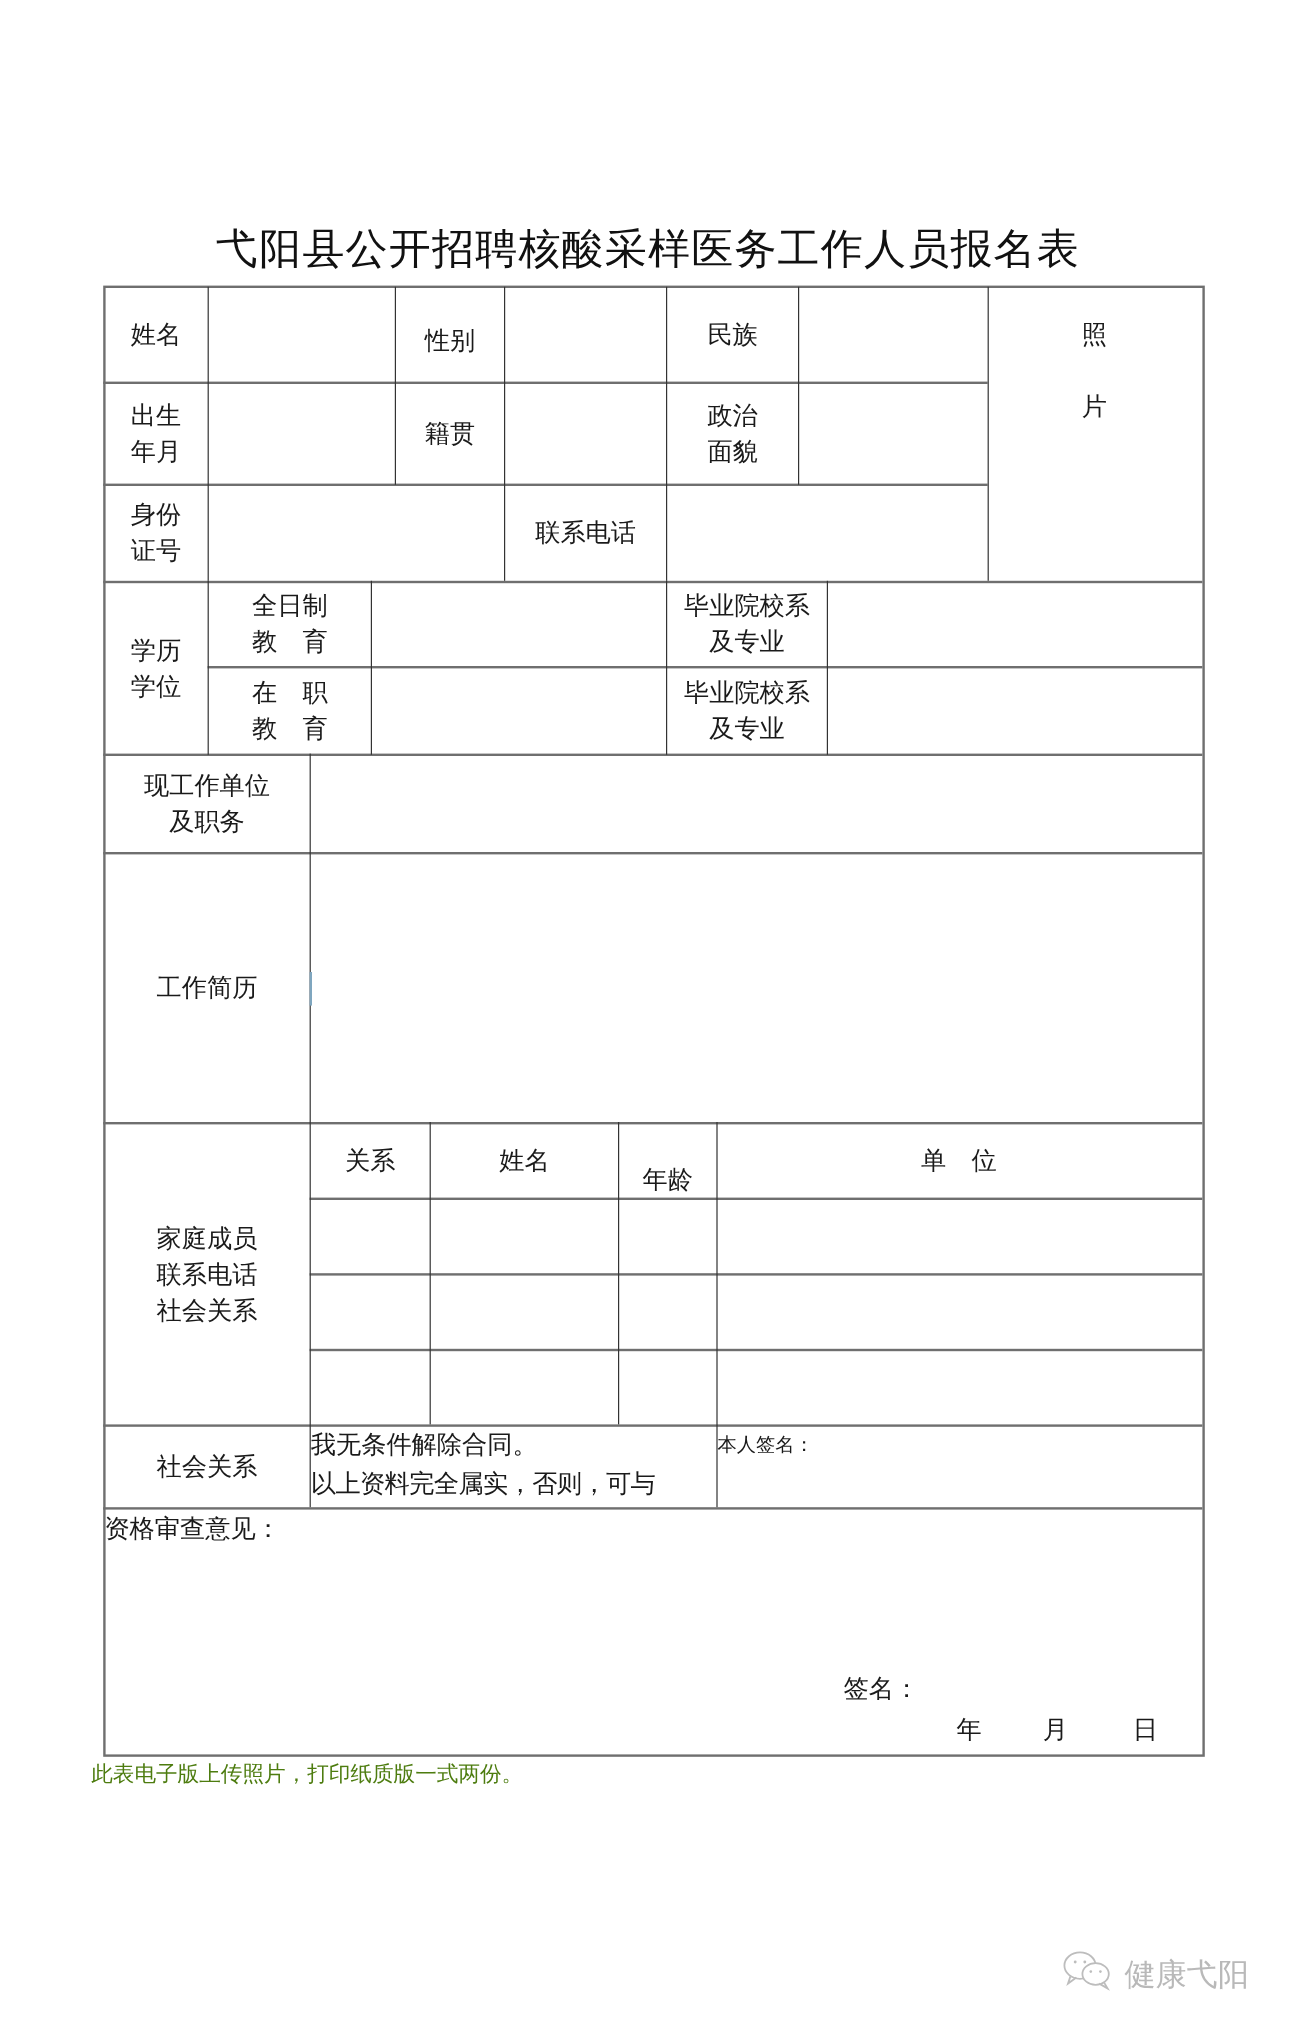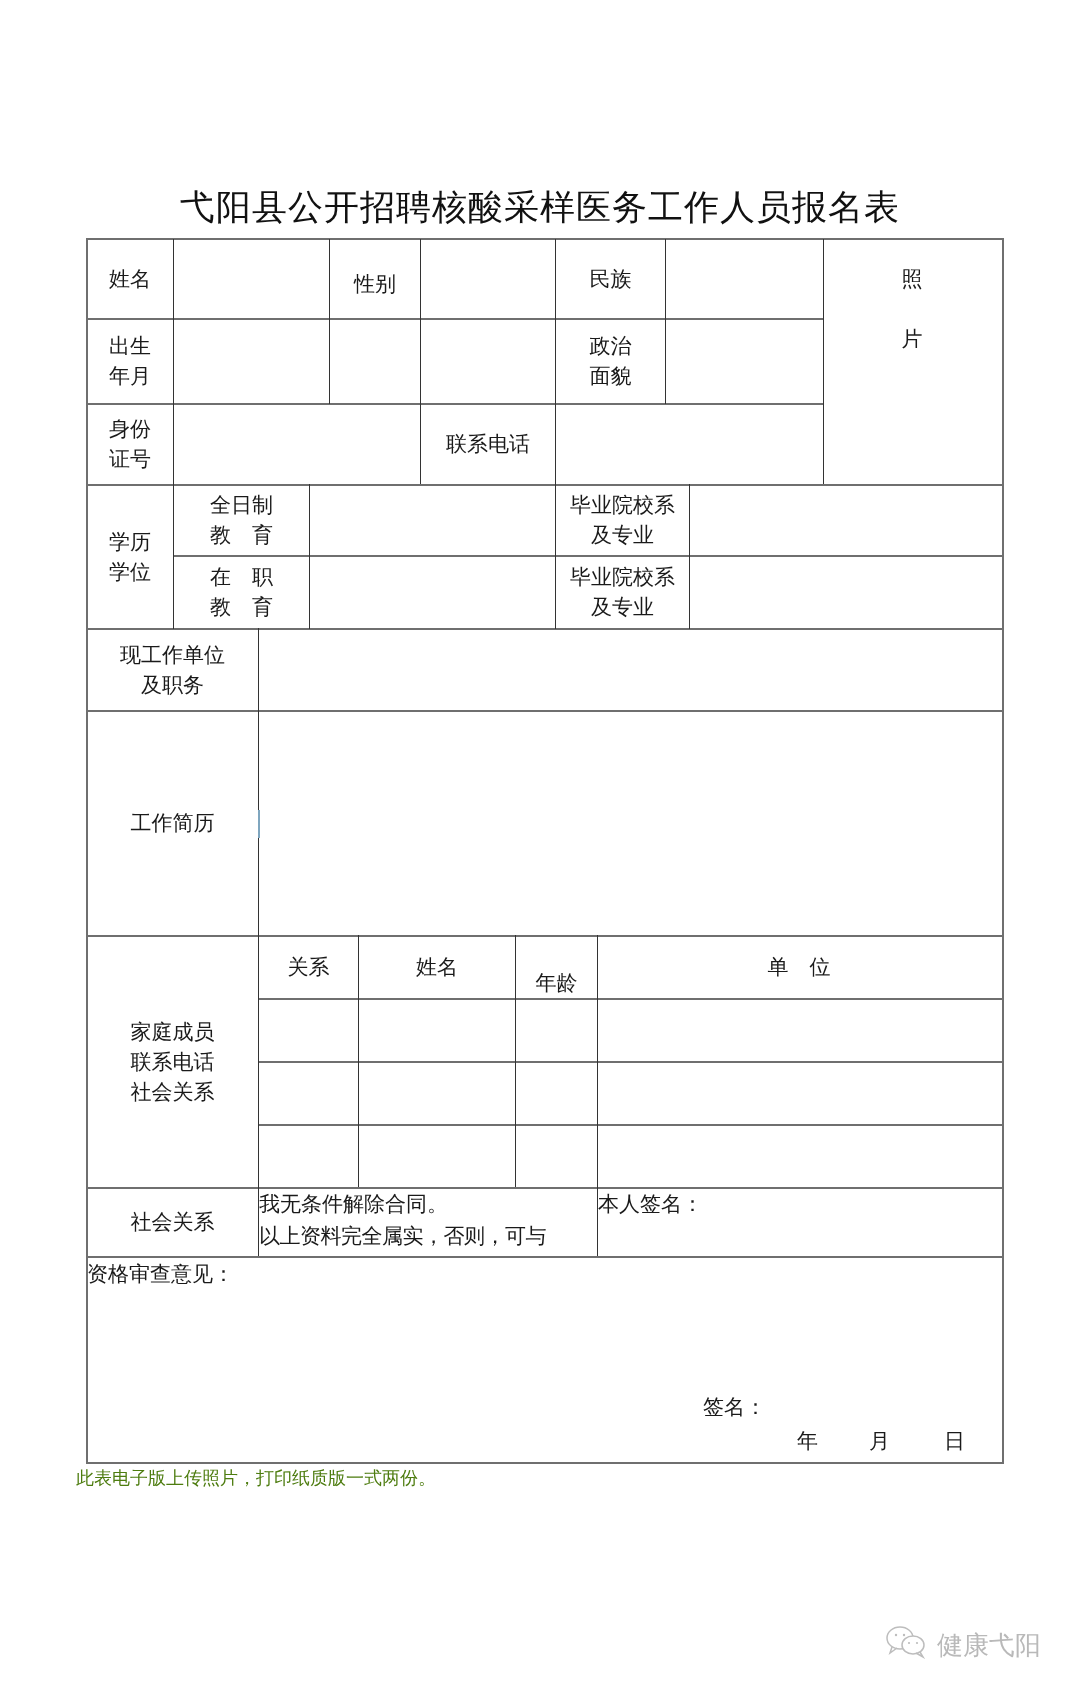--- a/index.html
+++ b/index.html
@@ -83,20 +83,23 @@
       <span>照
 
 片</span>
     </div>
 
   <div class="cell" style="left:87px;top:319px;width:86px;height:84px;">
       <span>出生
 年月</span>
     </div>
   <div class="input-area" style="left:174px;top:319px;width:155px;height:84px;"></div>
+  <div class="cell" style="left:330px;top:319px;width:90px;height:84px;">
+      <span>籍贯</span>
+    </div>
   <div class="input-area" style="left:421px;top:319px;width:134px;height:84px;"></div>
   <div class="cell" style="left:556px;top:319px;width:109px;height:84px;">
       <span>政治
 面貌</span>
     </div>
   <div class="input-area" style="left:666px;top:319px;width:157px;height:84px;"></div>
 
   <div class="cell" style="left:87px;top:404px;width:86px;height:80px;">
       <span>身份
 证号</span>
@@ -178,21 +181,21 @@
   <div class="input-area" style="left:516px;top:1125px;width:81px;height:62px;"></div>
   <div class="input-area" style="left:598px;top:1125px;width:402px;height:62px;"></div>
 
   <div class="cell" style="left:87px;top:1188px;width:171px;height:68px;">
       <span>社会关系</span>
     </div>
   <div class="abs" style="left:259px;top:1188px;width:338px;height:68px;font-size:21px;line-height:32px;">
     <div style="white-space:nowrap;">我无条件解除合同。</div>
     <div style="white-space:nowrap;letter-spacing:-0.5px;">以上资料完全属实，否则，可与</div>
   </div>
-  <div class="abs" style="left:598px;top:1188px;width:402px;height:66px;font-size:21px;line-height:32px;">
+  <div class="abs" style="left:598px;top:1188px;width:402px;height:66px;font-size:16px;line-height:32px;">
     <span>本人签名：</span>
   </div>
 
   <div class="abs" style="left:87px;top:1257px;width:913px;height:203px;">
     <div class="abs" style="left:0;top:2px;font-size:21px;line-height:30px;">资格审查意见：</div>
     <div class="abs" style="left:616px;top:136px;font-size:21px;">签名：</div>
     <div class="abs" style="left:710px;top:170px;font-size:21px;">年</div>
     <div class="abs" style="left:782px;top:170px;font-size:21px;">月</div>
     <div class="abs" style="left:857px;top:170px;font-size:21px;">日</div>
   </div>

